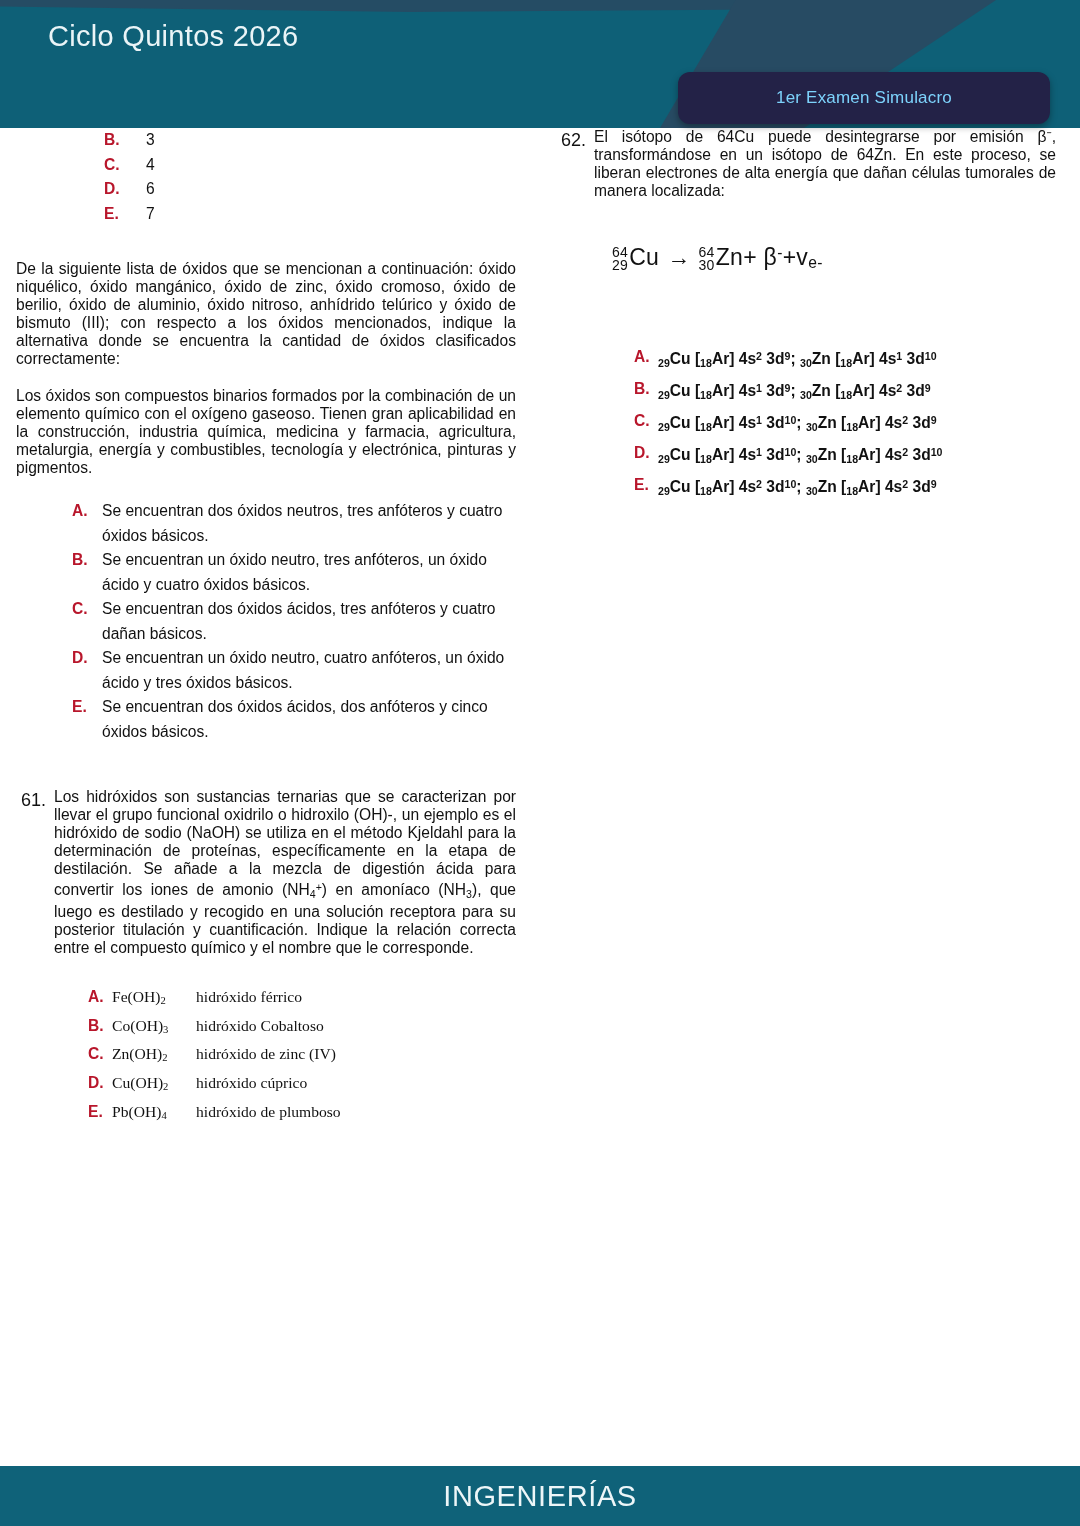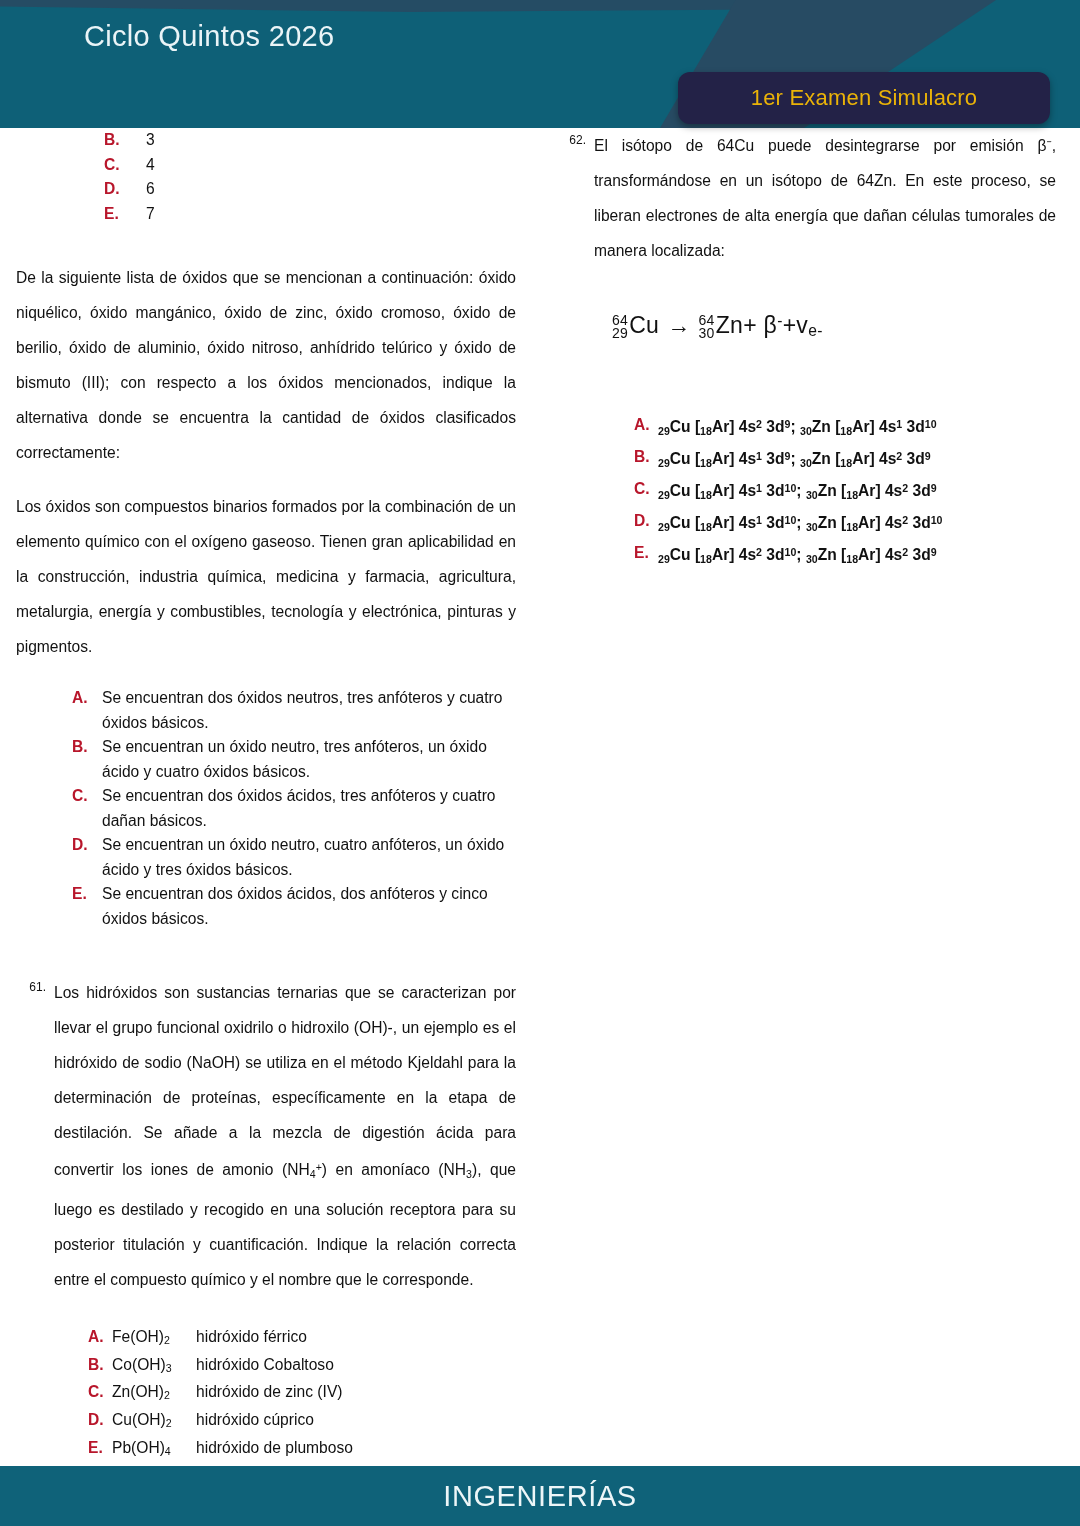--- a/index.html
+++ b/index.html
@@ -48,21 +48,20 @@
     opacity: 0.95;
   }
   .cycle-title {
     position: absolute;
     left: 48px;
     top: 20px;
     color: #EAF4F7;
     font-size: 29px;
     font-weight: 400;
     letter-spacing: 0.3px;
-    margin-left: 36px;
   }
 
   
   .logo {
     position: absolute;
     left: 432px;
     top: 24px;
     width: 230px;
     text-align: center;
   }
@@ -91,22 +90,22 @@
     height: 52px;
     background: #232247;
     border-radius: 12px;
     display: flex;
     align-items: center;
     justify-content: center;
     box-shadow: 0 3px 7px rgba(0,0,0,0.35);
     z-index: 5;
   }
   .exam-badge-text {
-    color: #eab308;
-    font-size: 22px;
+    color: #7dd3fc;
+    font-size: 17px;
     font-weight: 400;
     letter-spacing: 0.2px;
   }
 
   
   .content {
     position: absolute;
     top: 128px; left: 0;
     width: 1080px;
     height: 1338px;
@@ -122,29 +121,29 @@
   
   .q {
     display: flex;
     margin-bottom: 0;
   }
   .q-num {
     width: 38px;
     flex: 0 0 38px;
     text-align: right;
     padding-right: 8px;
-    font-size: 12px;
+    font-size: 18px;
     color: #111;
     line-height: 24.5px;
   }
   .q-body {
     flex: 1 1 auto;
     font-size: 15.6px;
     color: #111;
-    line-height: 35px;
+    line-height: 18px;
     text-align: justify;
     text-justify: inter-word;
   }
   .q-body p { margin: 0; }
   .q-body p + p { margin-top: 19px; }
 
   
   .opts { margin: 0; }
   .opt {
     display: flex;
@@ -169,21 +168,21 @@
 
   
   .opts-para { padding-left: 56px; padding-right: 6px; }
   .opts-para .opt { margin-bottom: 0; }
   .opts-para .opt-letter { width: 30px; }
   .opts-para .opt-text { display: block; }
 
   
   .opts-formula { padding-left: 72px; }
   .opts-formula .opt-letter { width: 24px; }
-  .opts-formula .opt-text { white-space: nowrap; }
+  .opts-formula .opt-text { white-space: nowrap; font-family: Liberation Serif, serif; }
   .opts-formula .fml { display: inline-block; min-width: 84px; }
 
   
   .opts-config { padding-left: 78px; }
   .opts-config .opt { line-height: 25px; }
   .opts-config .opt-letter { width: 24px; }
   .opts-config .opt-text { white-space: nowrap; font-weight: 600; }
 
   sub { font-size: 0.68em; vertical-align: -0.22em; }
   sup { font-size: 0.68em; vertical-align: 0.42em; }

